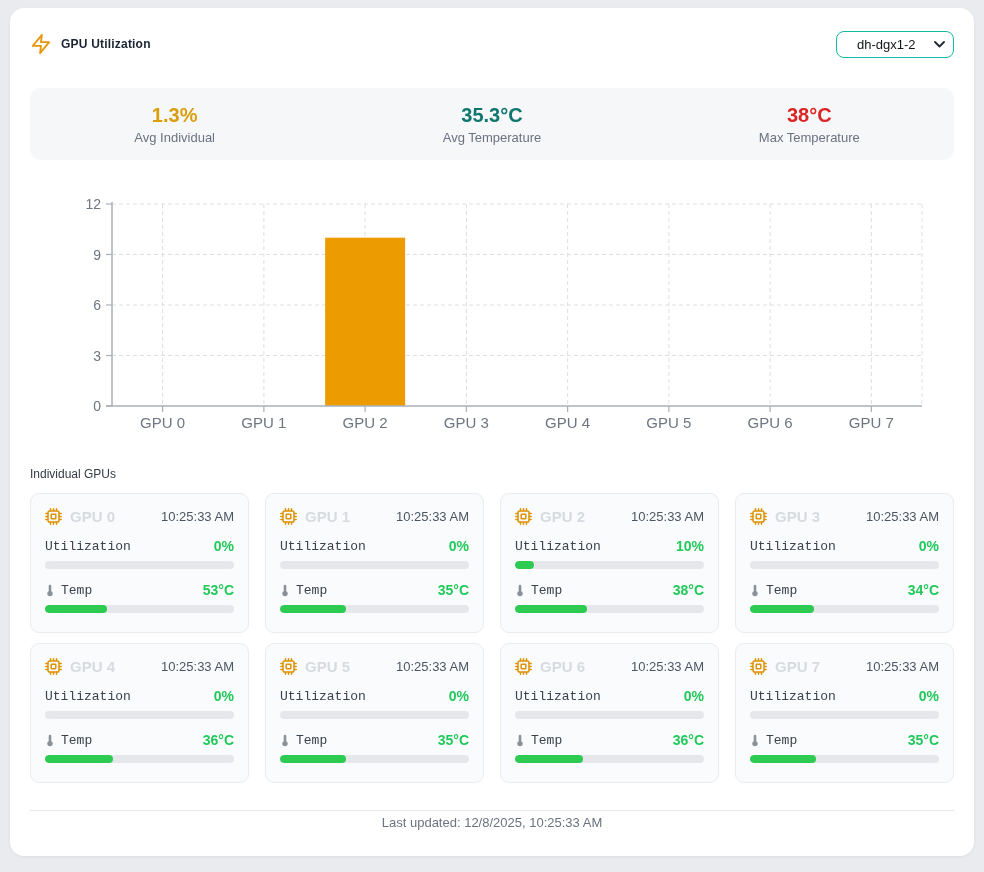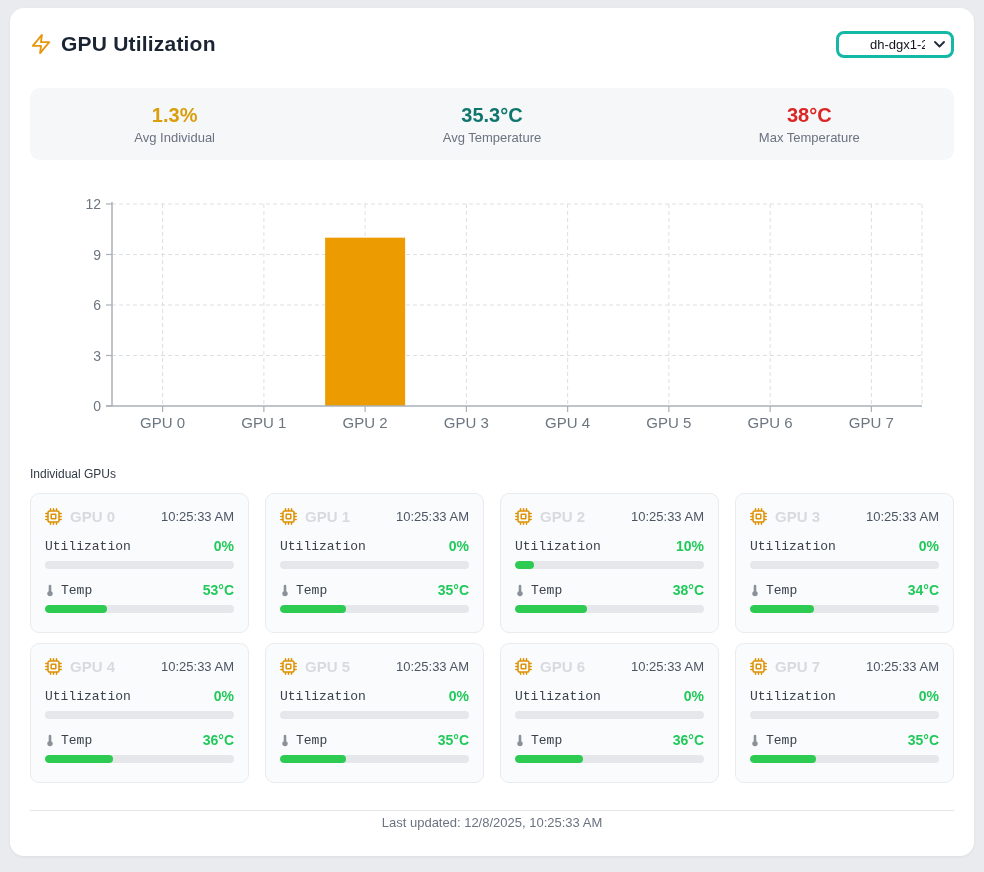--- a/index.html
+++ b/index.html
@@ -13,28 +13,28 @@
     background:#ffffff;
     border-radius:14px;
     width:964px;
     height:848px;
     padding:22px 20px 14px 20px;
     box-shadow:0 1px 3px rgba(0,0,0,0.06);
   }
   
   .header { display:flex; align-items:center; justify-content:space-between; height:28px; }
   .header-left { display:flex; align-items:center; gap:9px; }
-  .title { font-size:21px; font-weight:700; color:#1a2433; letter-spacing:.2px; }
+  .title { font-size:12px; font-weight:700; color:#1a2433; letter-spacing:.2px; }
   .select-wrap { position:relative; width:118px; height:27px; }
   .select-wrap select {
     width:100%; height:100%;
-    border:3px solid #14b8a6; border-radius:8px;
+    border:1px solid #14b8a6; border-radius:8px;
     background:#ffffff; color:#101418;
     font-family:"Liberation Sans", sans-serif;
-    font-size:13px; padding:0 26px 0 31px;
+    font-size:13px; padding:0 26px 0 20px;
     appearance:none; -webkit-appearance:none; -moz-appearance:none;
     outline:none;
   }
   .select-wrap .chev { position:absolute; right:9px; top:10px; pointer-events:none; }
   
   .stats {
     margin-top:30px; height:72px;
     background:#f6f7f9; border-radius:10px;
     display:flex; align-items:center;gap:28px;
   }

